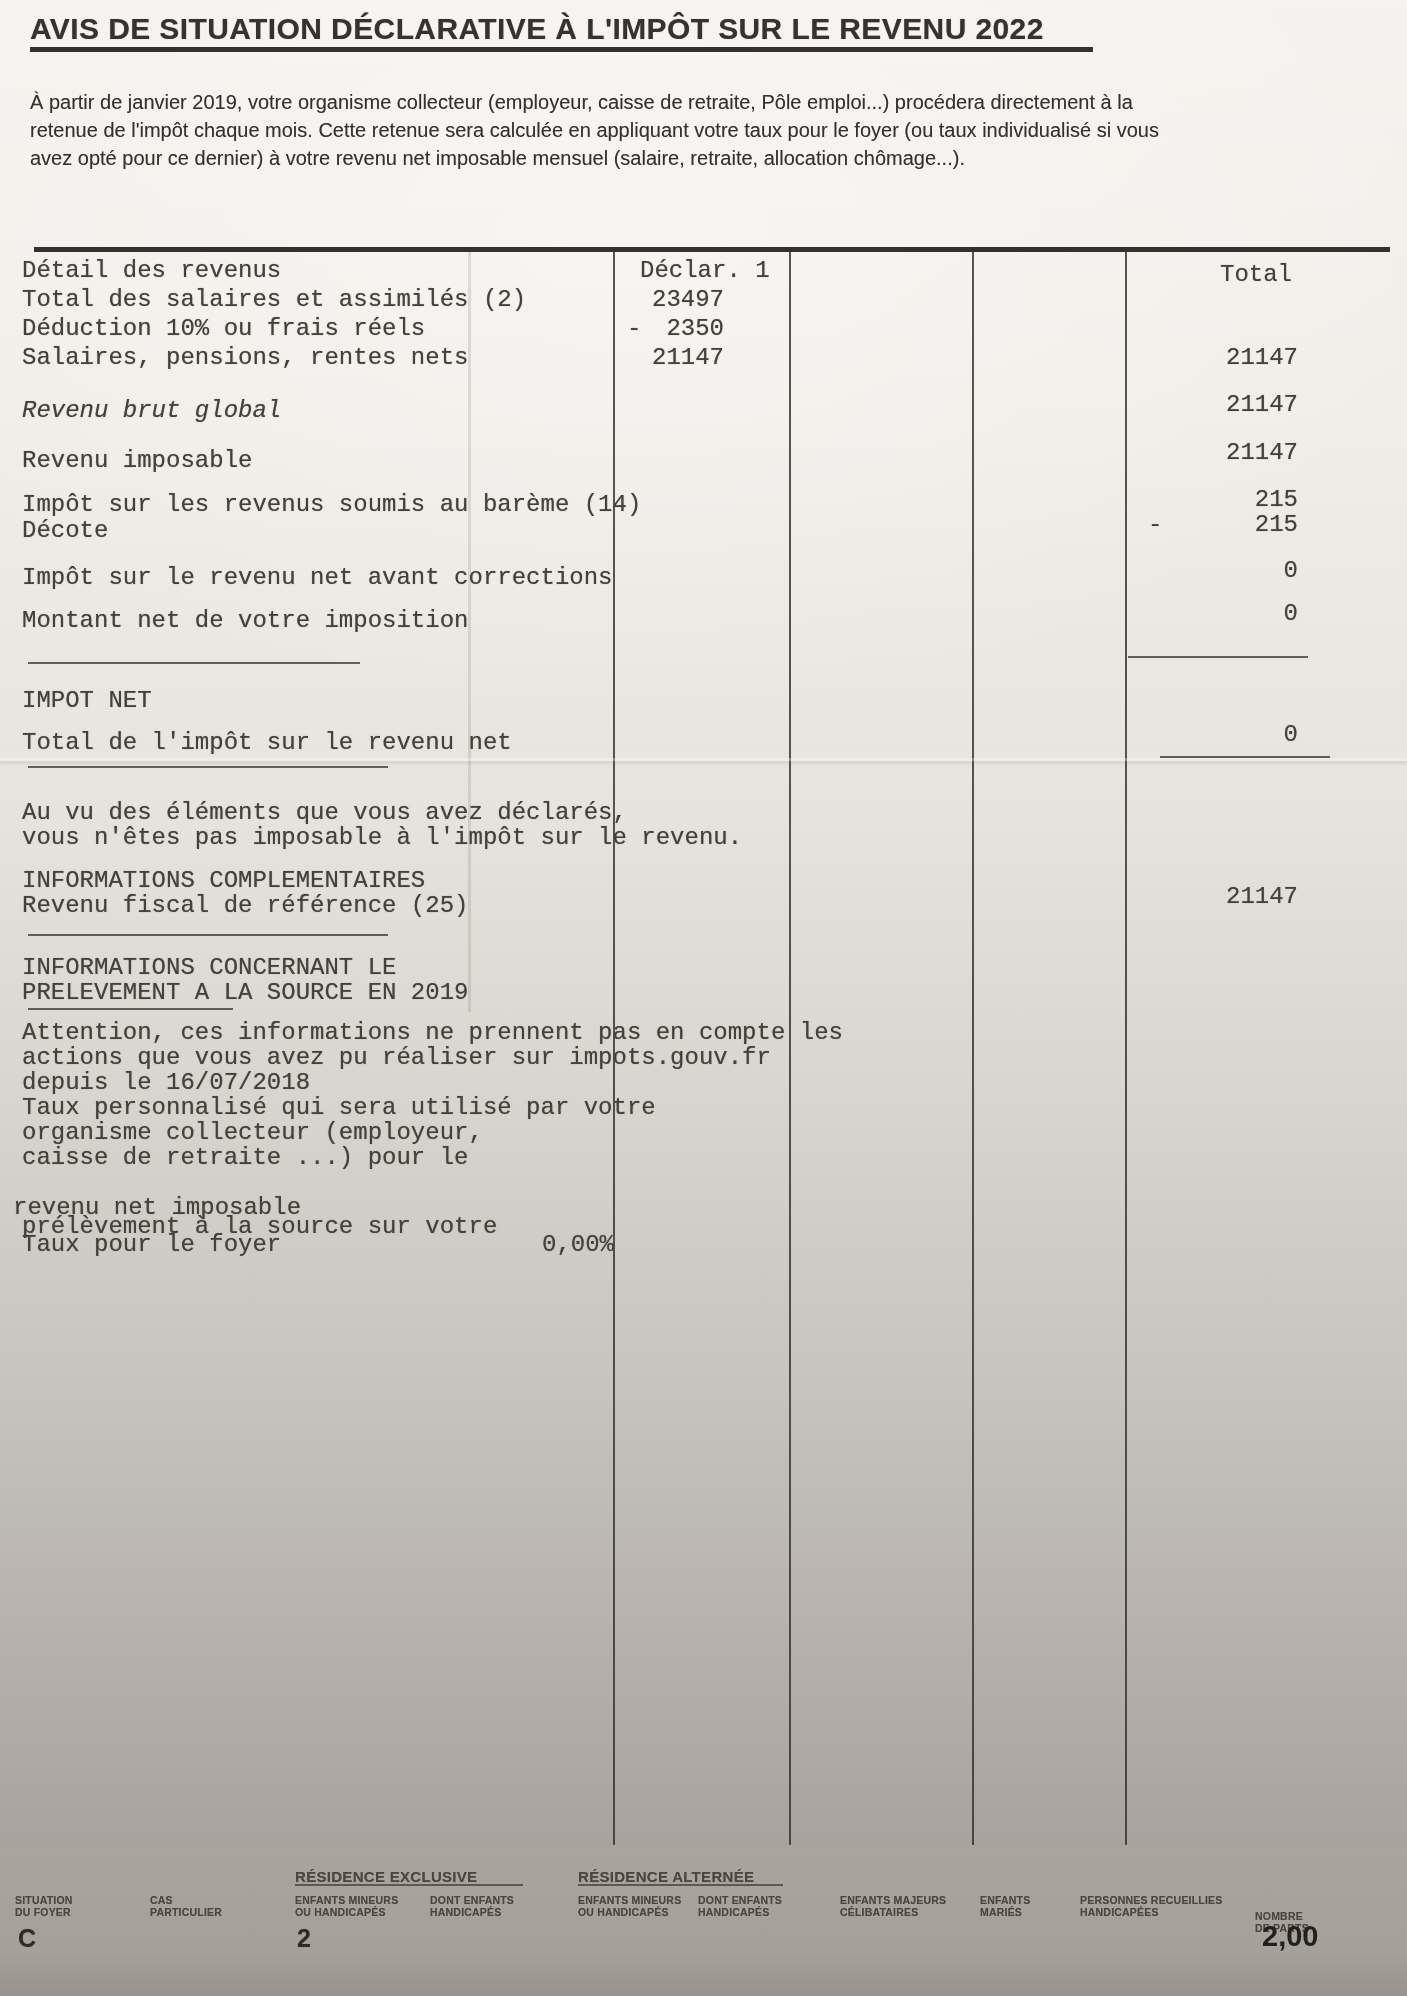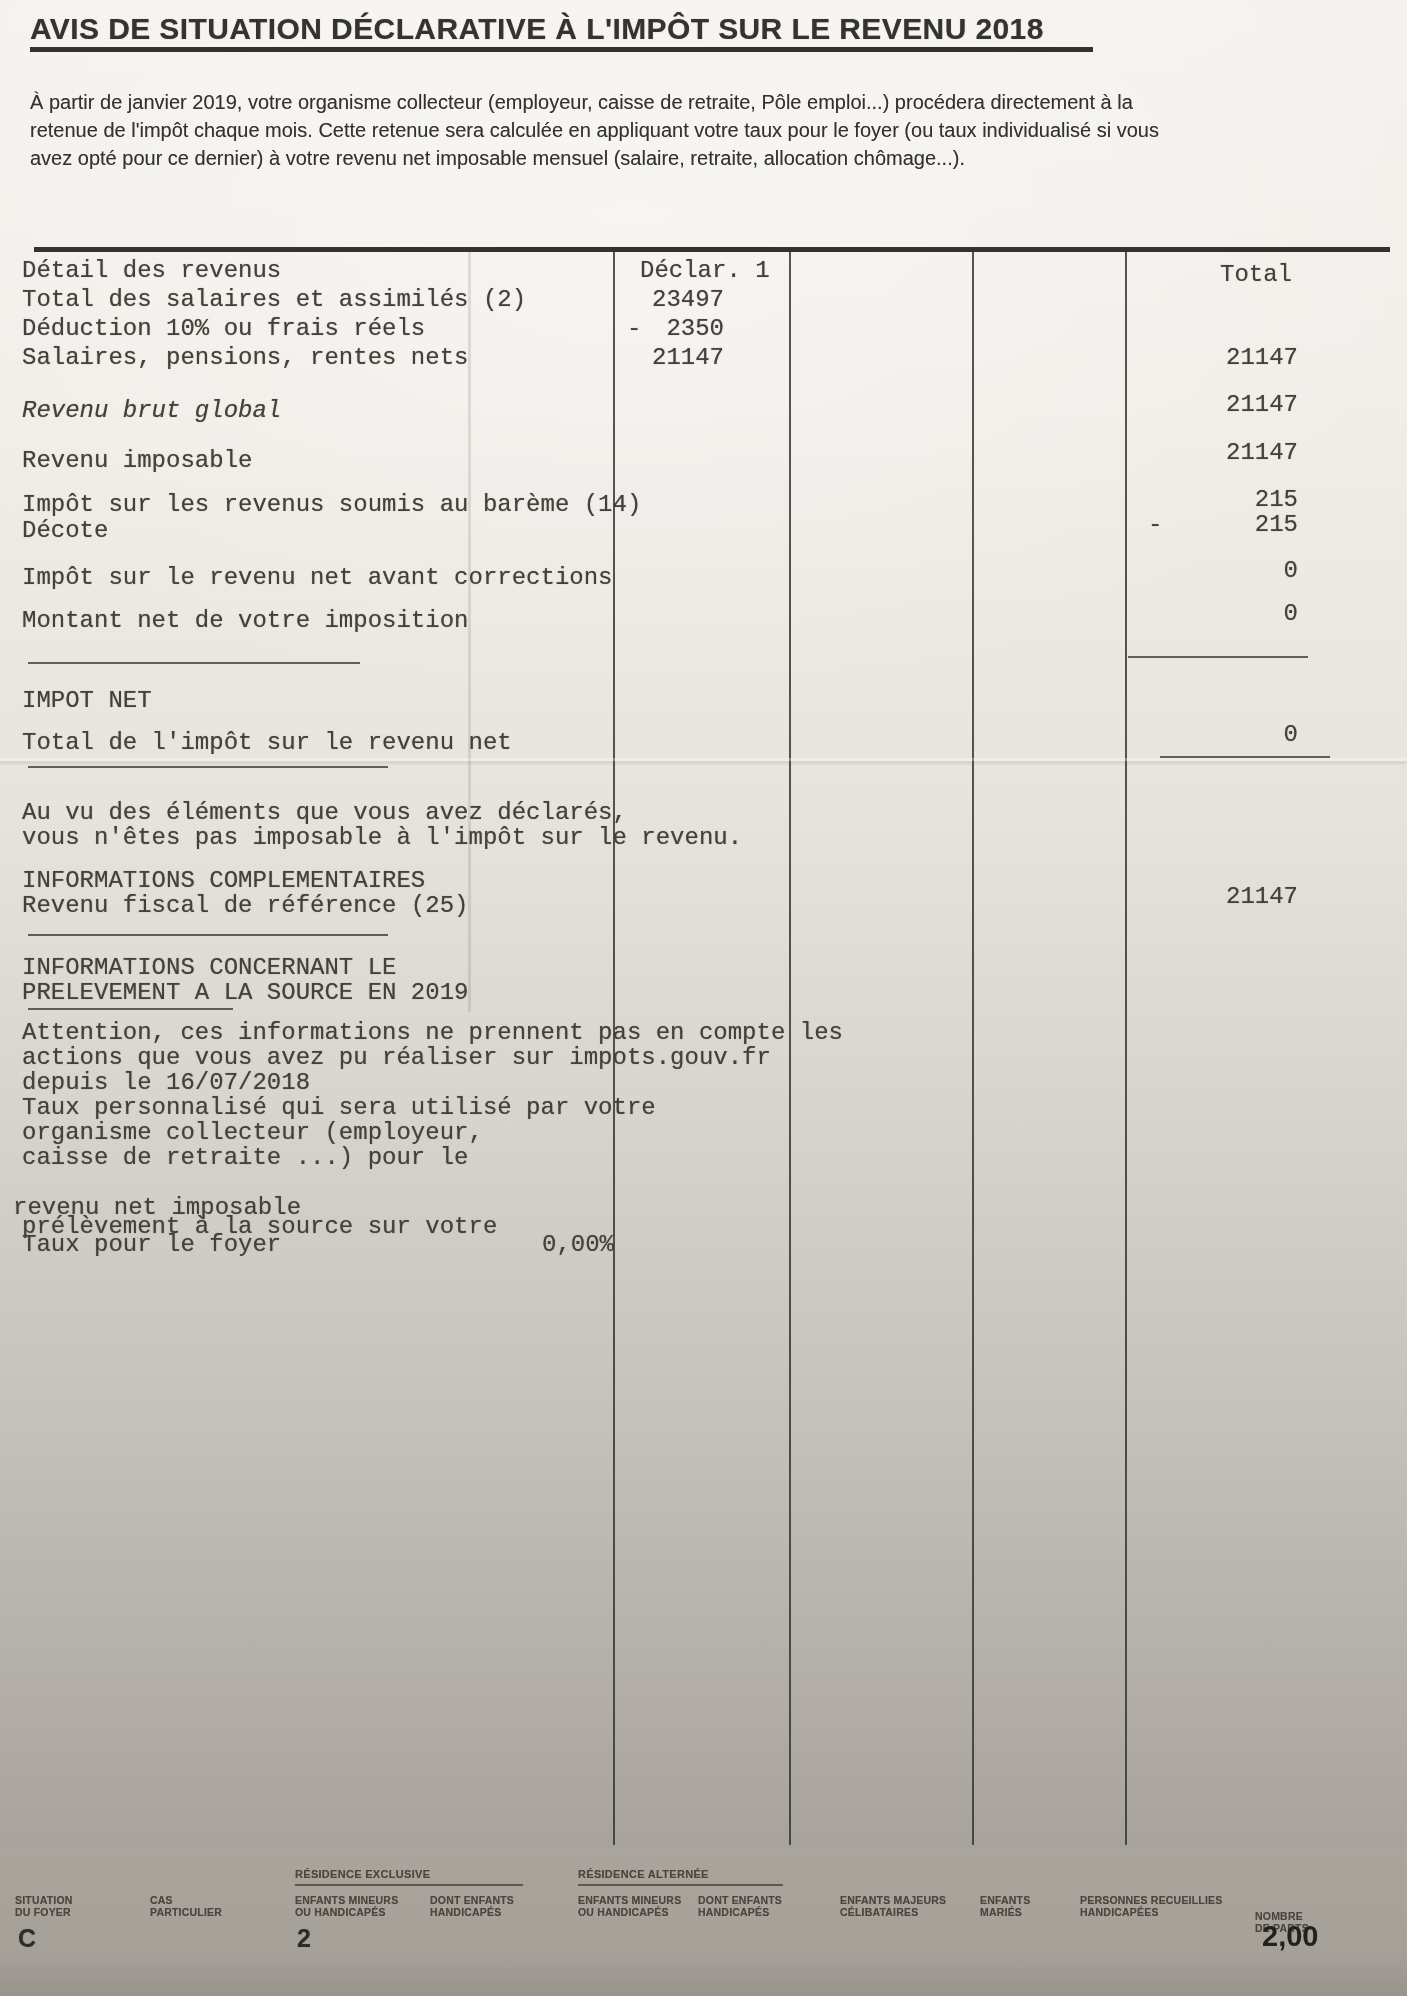--- a/index.html
+++ b/index.html
@@ -17,32 +17,32 @@
   .tw{font-family:"Liberation Mono", monospace;font-size:24px;color:#44403a;
       text-shadow:0 0 1px rgba(62,57,50,.55);white-space:pre;line-height:25px;}
   .tw-num{text-align:right;}
   .rule{background:#403c36;height:2px;opacity:.8;}
   .thick-rule{background:#35322d;}
   .vline{position:absolute;width:2px;background:#34312c;opacity:.82;}
   .crease-v{position:absolute;width:3px;background:rgba(110,105,97,.18);}
   .crease-h{position:absolute;height:3px;background:rgba(255,255,255,.30);box-shadow:0 3px 2px rgba(90,85,78,.12);}
   .footer-band{position:absolute;left:0;width:1407px;background:linear-gradient(180deg,#a9a59d 0%,#a5a199 70%,#98948d 100%);}
   .f-label{font-size:10.5px;font-weight:bold;line-height:11.5px;color:#4c463e;letter-spacing:.2px;text-shadow:0 0 .5px rgba(70,64,55,.5);}
-  .f-group{font-size:11px;font-weight:bold;color:#4c463e;letter-spacing:.3px;text-shadow:0 0 .5px rgba(70,64,55,.5);}
+  .f-group{font-size:15px;font-weight:bold;color:#4c463e;letter-spacing:.3px;text-shadow:0 0 .5px rgba(70,64,55,.5);}
   .f-rule{position:absolute;height:2px;background:#514b42;opacity:.85;}
   .f-value{font-size:25px;font-weight:bold;color:#2e2c29;text-shadow:0 0 1px rgba(45,42,38,.4);}
   .f-value-big{font-size:29px;font-weight:bold;color:#23211f;}
 </style>
 </head>
 <body>
 
 <div class="page">
   <div class="vignette"></div>
 
-  <div class="abs title" style="left:30px;top:12px;">AVIS DE SITUATION DÉCLARATIVE À L'IMPÔT SUR LE REVENU 2018</div>
+  <div class="abs title" style="left:30px;top:12px;">AVIS DE SITUATION DÉCLARATIVE À L'IMPÔT SUR LE REVENU 2022</div>
   <div class="abs thick-rule" style="left:30px;top:47px;width:1063px;height:5px;"></div>
 
   <div class="abs para" style="left:30px;top:88px;">À partir de janvier 2019, votre organisme collecteur (employeur, caisse de retraite, Pôle emploi...) procédera directement à la</div>
   <div class="abs para" style="left:30px;top:116px;">retenue de l'impôt chaque mois. Cette retenue sera calculée en appliquant votre taux pour le foyer (ou taux individualisé si vous</div>
   <div class="abs para" style="left:30px;top:144px;">avez opté pour ce dernier) à votre revenu net imposable mensuel (salaire, retraite, allocation chômage...).</div>
 
   <div class="abs thick-rule" style="left:34px;top:247px;width:1356px;height:5px;"></div>
   <div class="vline" style="left:613px;top:250px;height:1595px;"></div>
   <div class="vline" style="left:789px;top:250px;height:1595px;"></div>
   <div class="vline" style="left:972px;top:250px;height:1595px;"></div>

